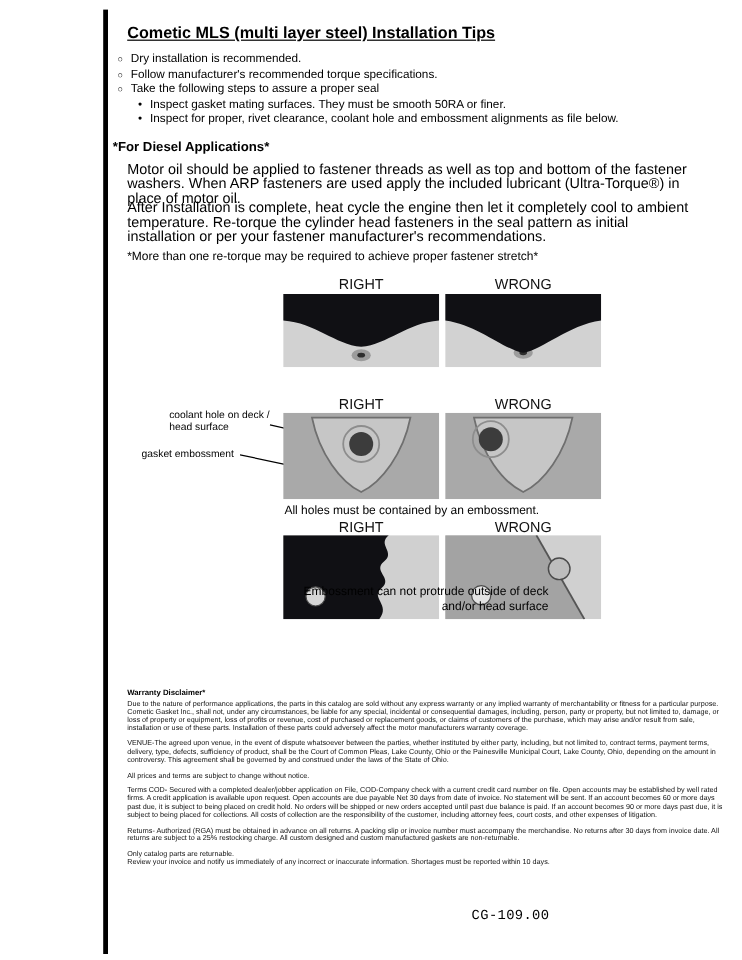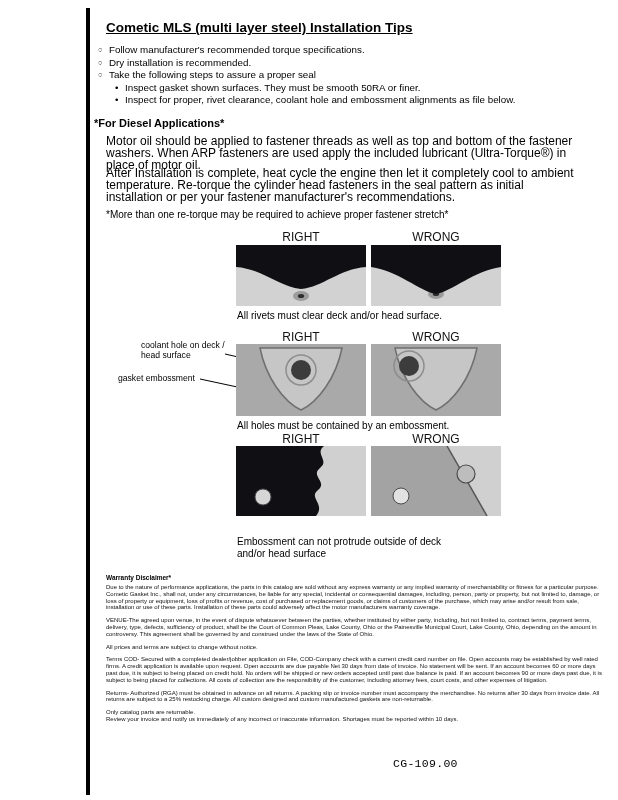--- a/index.html
+++ b/index.html
@@ -32,21 +32,21 @@
 
   .diag-label { position:absolute; width:130px; text-align:center; font-size:12px; color:#111; }
   .diag-img   { position:absolute; width:130px; line-height:0; }
   .diag-img svg { display:block; }
   .col-l { left:236px; }
   .col-r { left:371px; }
   .cap { position:absolute; left:237px; font-size:10px; line-height:11.5px; }
 
   .lbl-row1 { top:230px; } .img-row1 { top:245px; } .cap-row1 { top:310px; }
   .lbl-row2 { top:330px; } .img-row2 { top:344px; } .cap-row2 { top:420px; }
-  .lbl-row3 { top:432px; } .img-row3 { top:446px; } .cap-row3 { top:536px; width:220px; }
+  .lbl-row3 { top:432px; } .img-row3 { top:446px; } .cap-row3 { top:488px; width:220px;text-align:right; }
 
   .side-label { position:absolute; font-size:8.6px; line-height:9.6px; color:#000; }
   .coolant-label { left:141px; top:341px; width:84px; }
   .emboss-label  { left:118px; top:374px; white-space:nowrap; }
   .leader-lines  { position:absolute; left:200px; top:346px; width:110px; height:52px; }
 
   .disclaimer-heading { position:absolute; left:106px; top:574px; font-size:6.5px; font-weight:bold; }
   .disclaimer { position:absolute; left:106px; top:584px; width:502px; font-size:6px; line-height:6.8px; color:#111; }
   .disclaimer p { margin-bottom:6px; }
   .disclaimer p.tight { margin-bottom:0; }
@@ -55,24 +55,24 @@
 </style>
 </head>
 <body>
 
 <div class="page">
   <div class="left-rule"></div>
 
   <div class="title">Cometic MLS (multi layer steel) Installation Tips</div>
 
   <div class="tips">
+    <div class="tip-b">Dry installation is recommended.</div>
     <div class="tip-b">Follow manufacturer's recommended torque specifications.</div>
-    <div class="tip-b">Dry installation is recommended.</div>
     <div class="tip-b">Take the following steps to assure a proper seal</div>
-    <div class="tip-sb">Inspect gasket shown surfaces.  They must be smooth 50RA or finer.</div>
+    <div class="tip-sb">Inspect gasket mating surfaces.  They must be smooth 50RA or finer.</div>
     <div class="tip-sb">Inspect for proper, rivet clearance, coolant hole and embossment alignments as file below.</div>
   </div>
 
   <div class="diesel-heading">*For Diesel Applications*</div>
   <div class="para p1">Motor oil should be applied to fastener threads as well as top and bottom of the fastener washers. When ARP fasteners are used apply the included lubricant (Ultra-Torque®) in place of motor oil.</div>
   <div class="para p2">After Installation is complete, heat cycle the engine then let it completely cool to ambient temperature. Re-torque the cylinder head fasteners in the seal pattern as initial installation or per your fastener manufacturer's recommendations.</div>
   <div class="note">*More than one re-torque may be required to achieve proper fastener stretch*</div>
 
   <div class="diag-label lbl-row1 col-l">RIGHT</div>
   <div class="diag-label lbl-row1 col-r">WRONG</div>
@@ -85,21 +85,20 @@
     </svg>
   </div>
   <div class="diag-img img-row1 col-r">
     <svg width="130" height="61" viewBox="0 0 130 61">
       <rect width="130" height="61" fill="#d2d2d2"></rect>
       <ellipse cx="65" cy="49" rx="8" ry="5" fill="#9c9c9c"></ellipse>
       <ellipse cx="65" cy="49" rx="3.2" ry="2" fill="#2e2e2e"></ellipse>
       <path d="M0 0 H130 V22 C102 26 82 46 65 49 C48 46 28 26 0 22 Z" fill="#101014"></path>
     </svg>
   </div>
-  <div class="cap cap-row1">All rivets must clear deck and/or head surface.</div>
 
   <div class="side-label coolant-label">coolant hole on deck / head surface</div>
   <div class="side-label emboss-label">gasket embossment</div>
   <svg class="leader-lines" viewBox="0 0 110 52">
     <line x1="25" y1="8" x2="95" y2="24" stroke="#000" stroke-width="1"></line>
     <line x1="0" y1="33" x2="56" y2="45" stroke="#000" stroke-width="1"></line>
   </svg>
   <div class="diag-label lbl-row2 col-l">RIGHT</div>
   <div class="diag-label lbl-row2 col-r">WRONG</div>
   <div class="diag-img img-row2 col-l">

